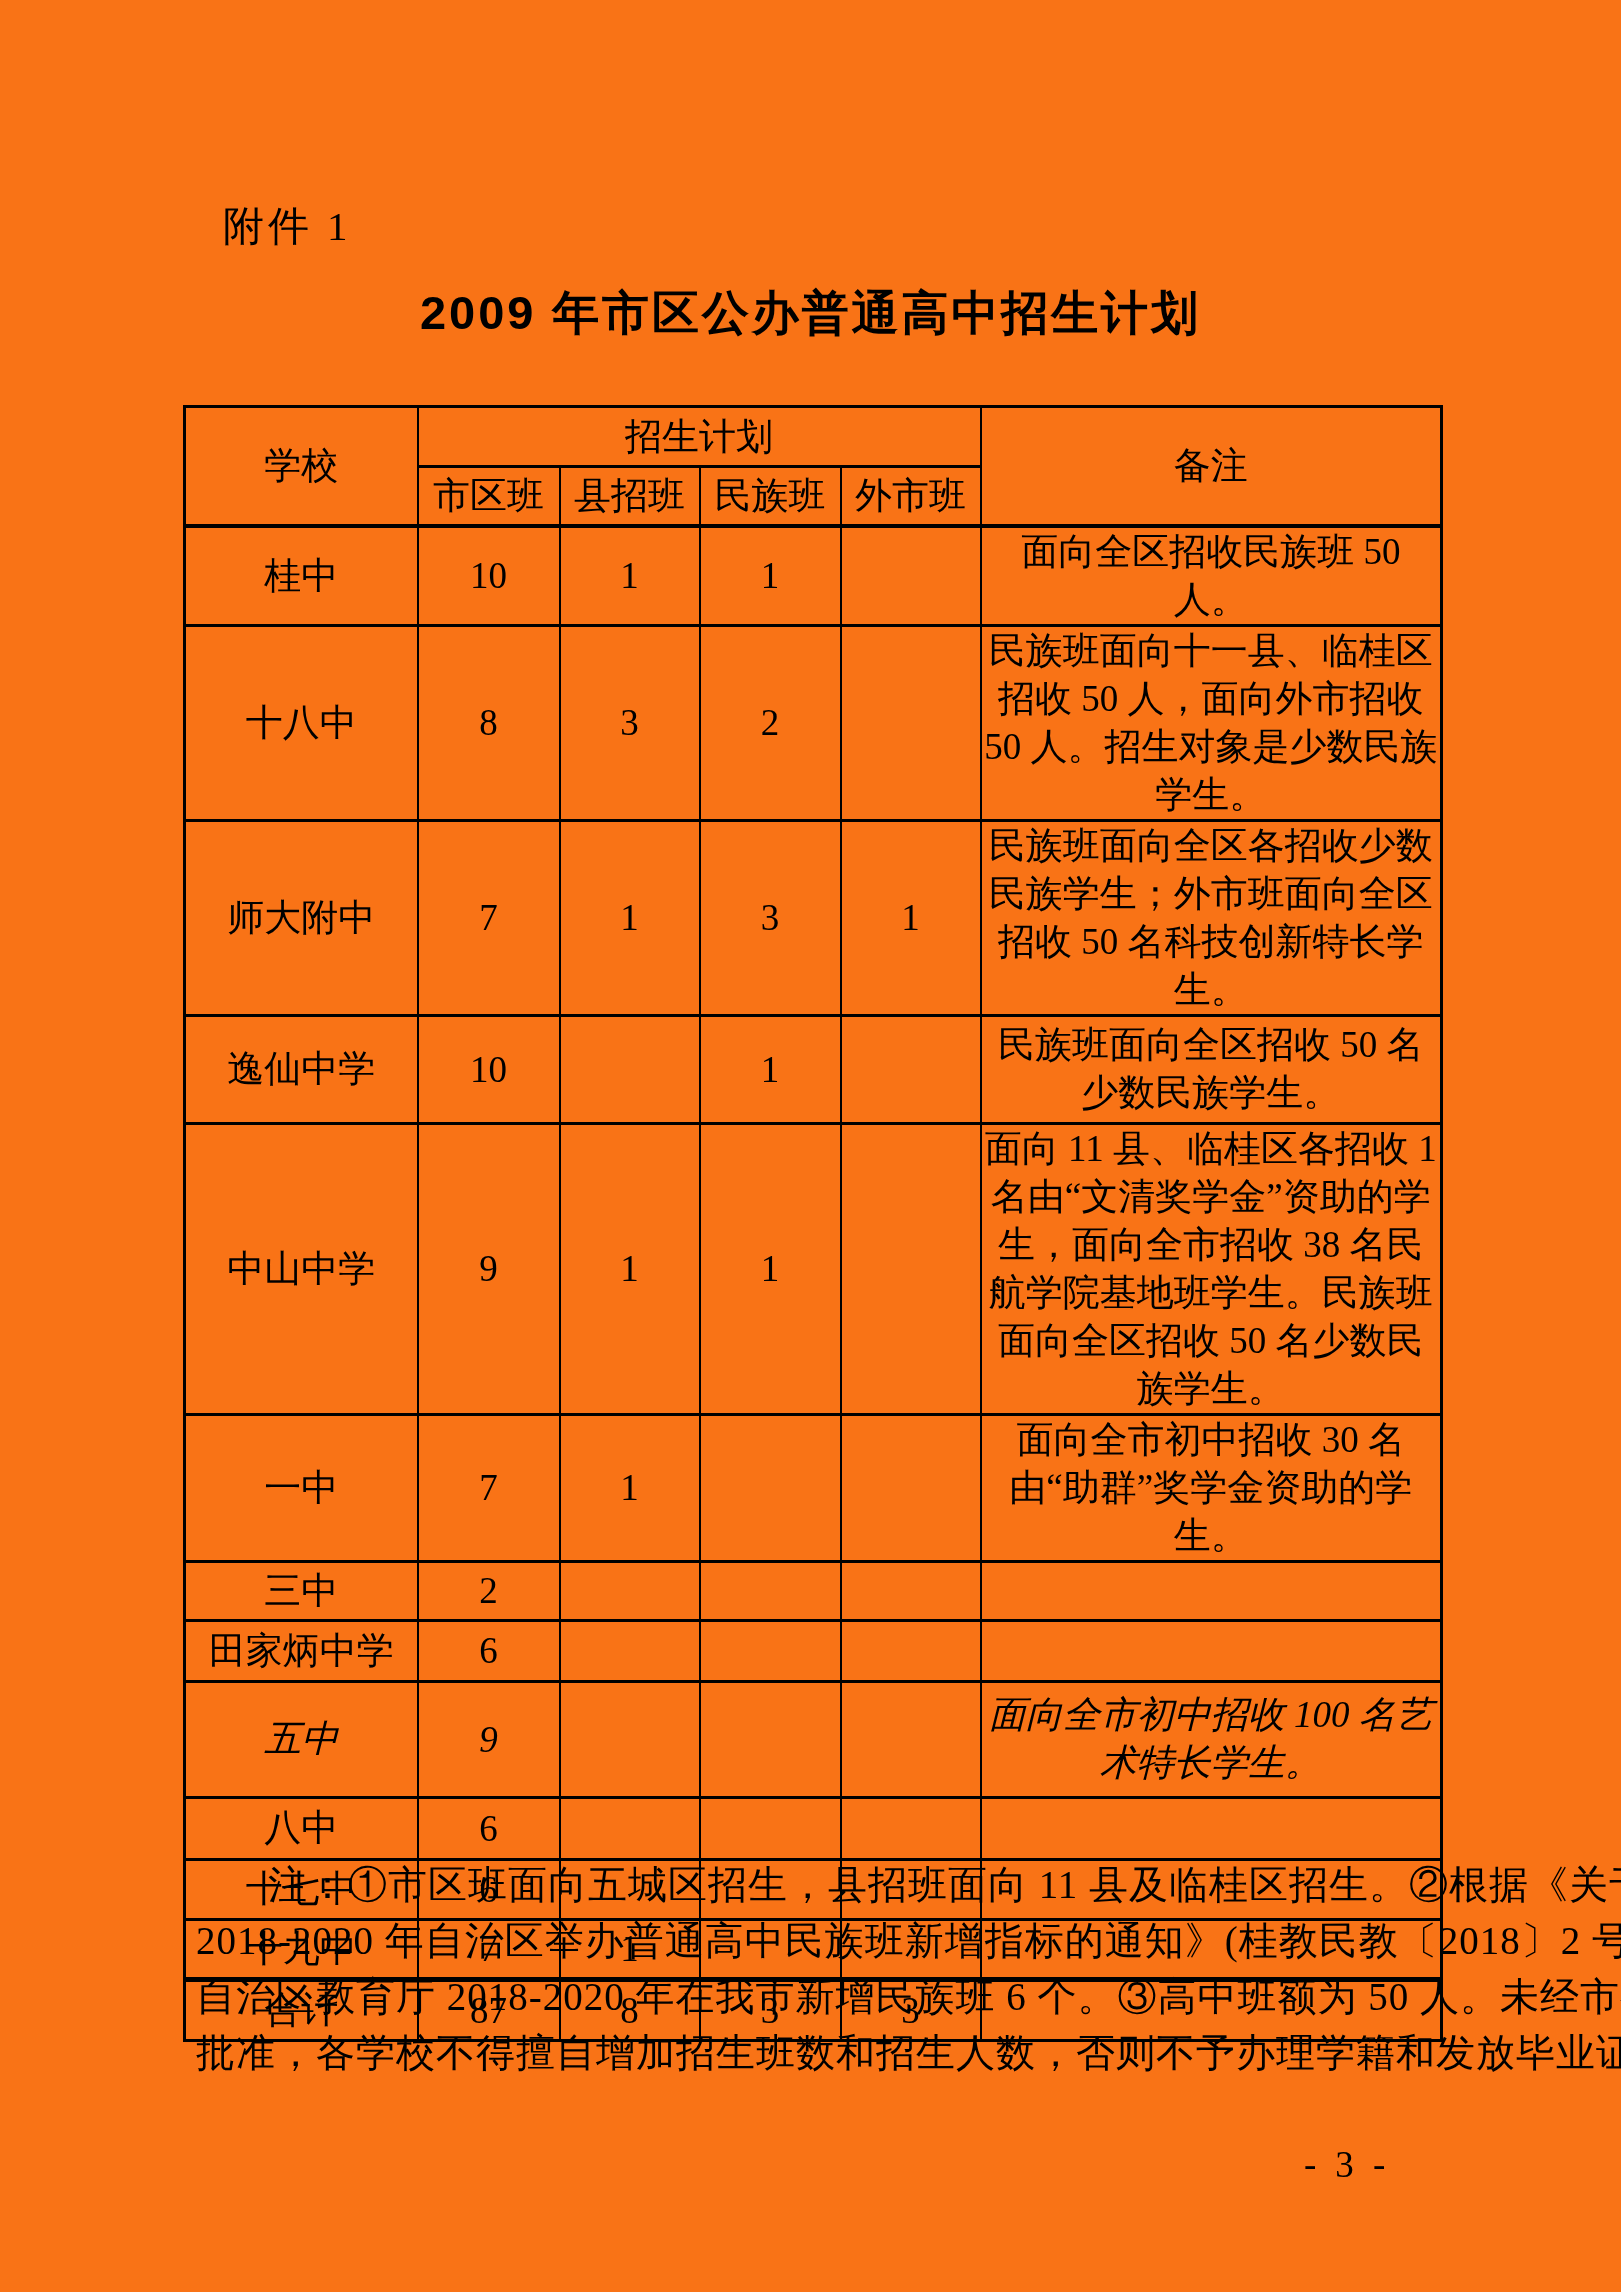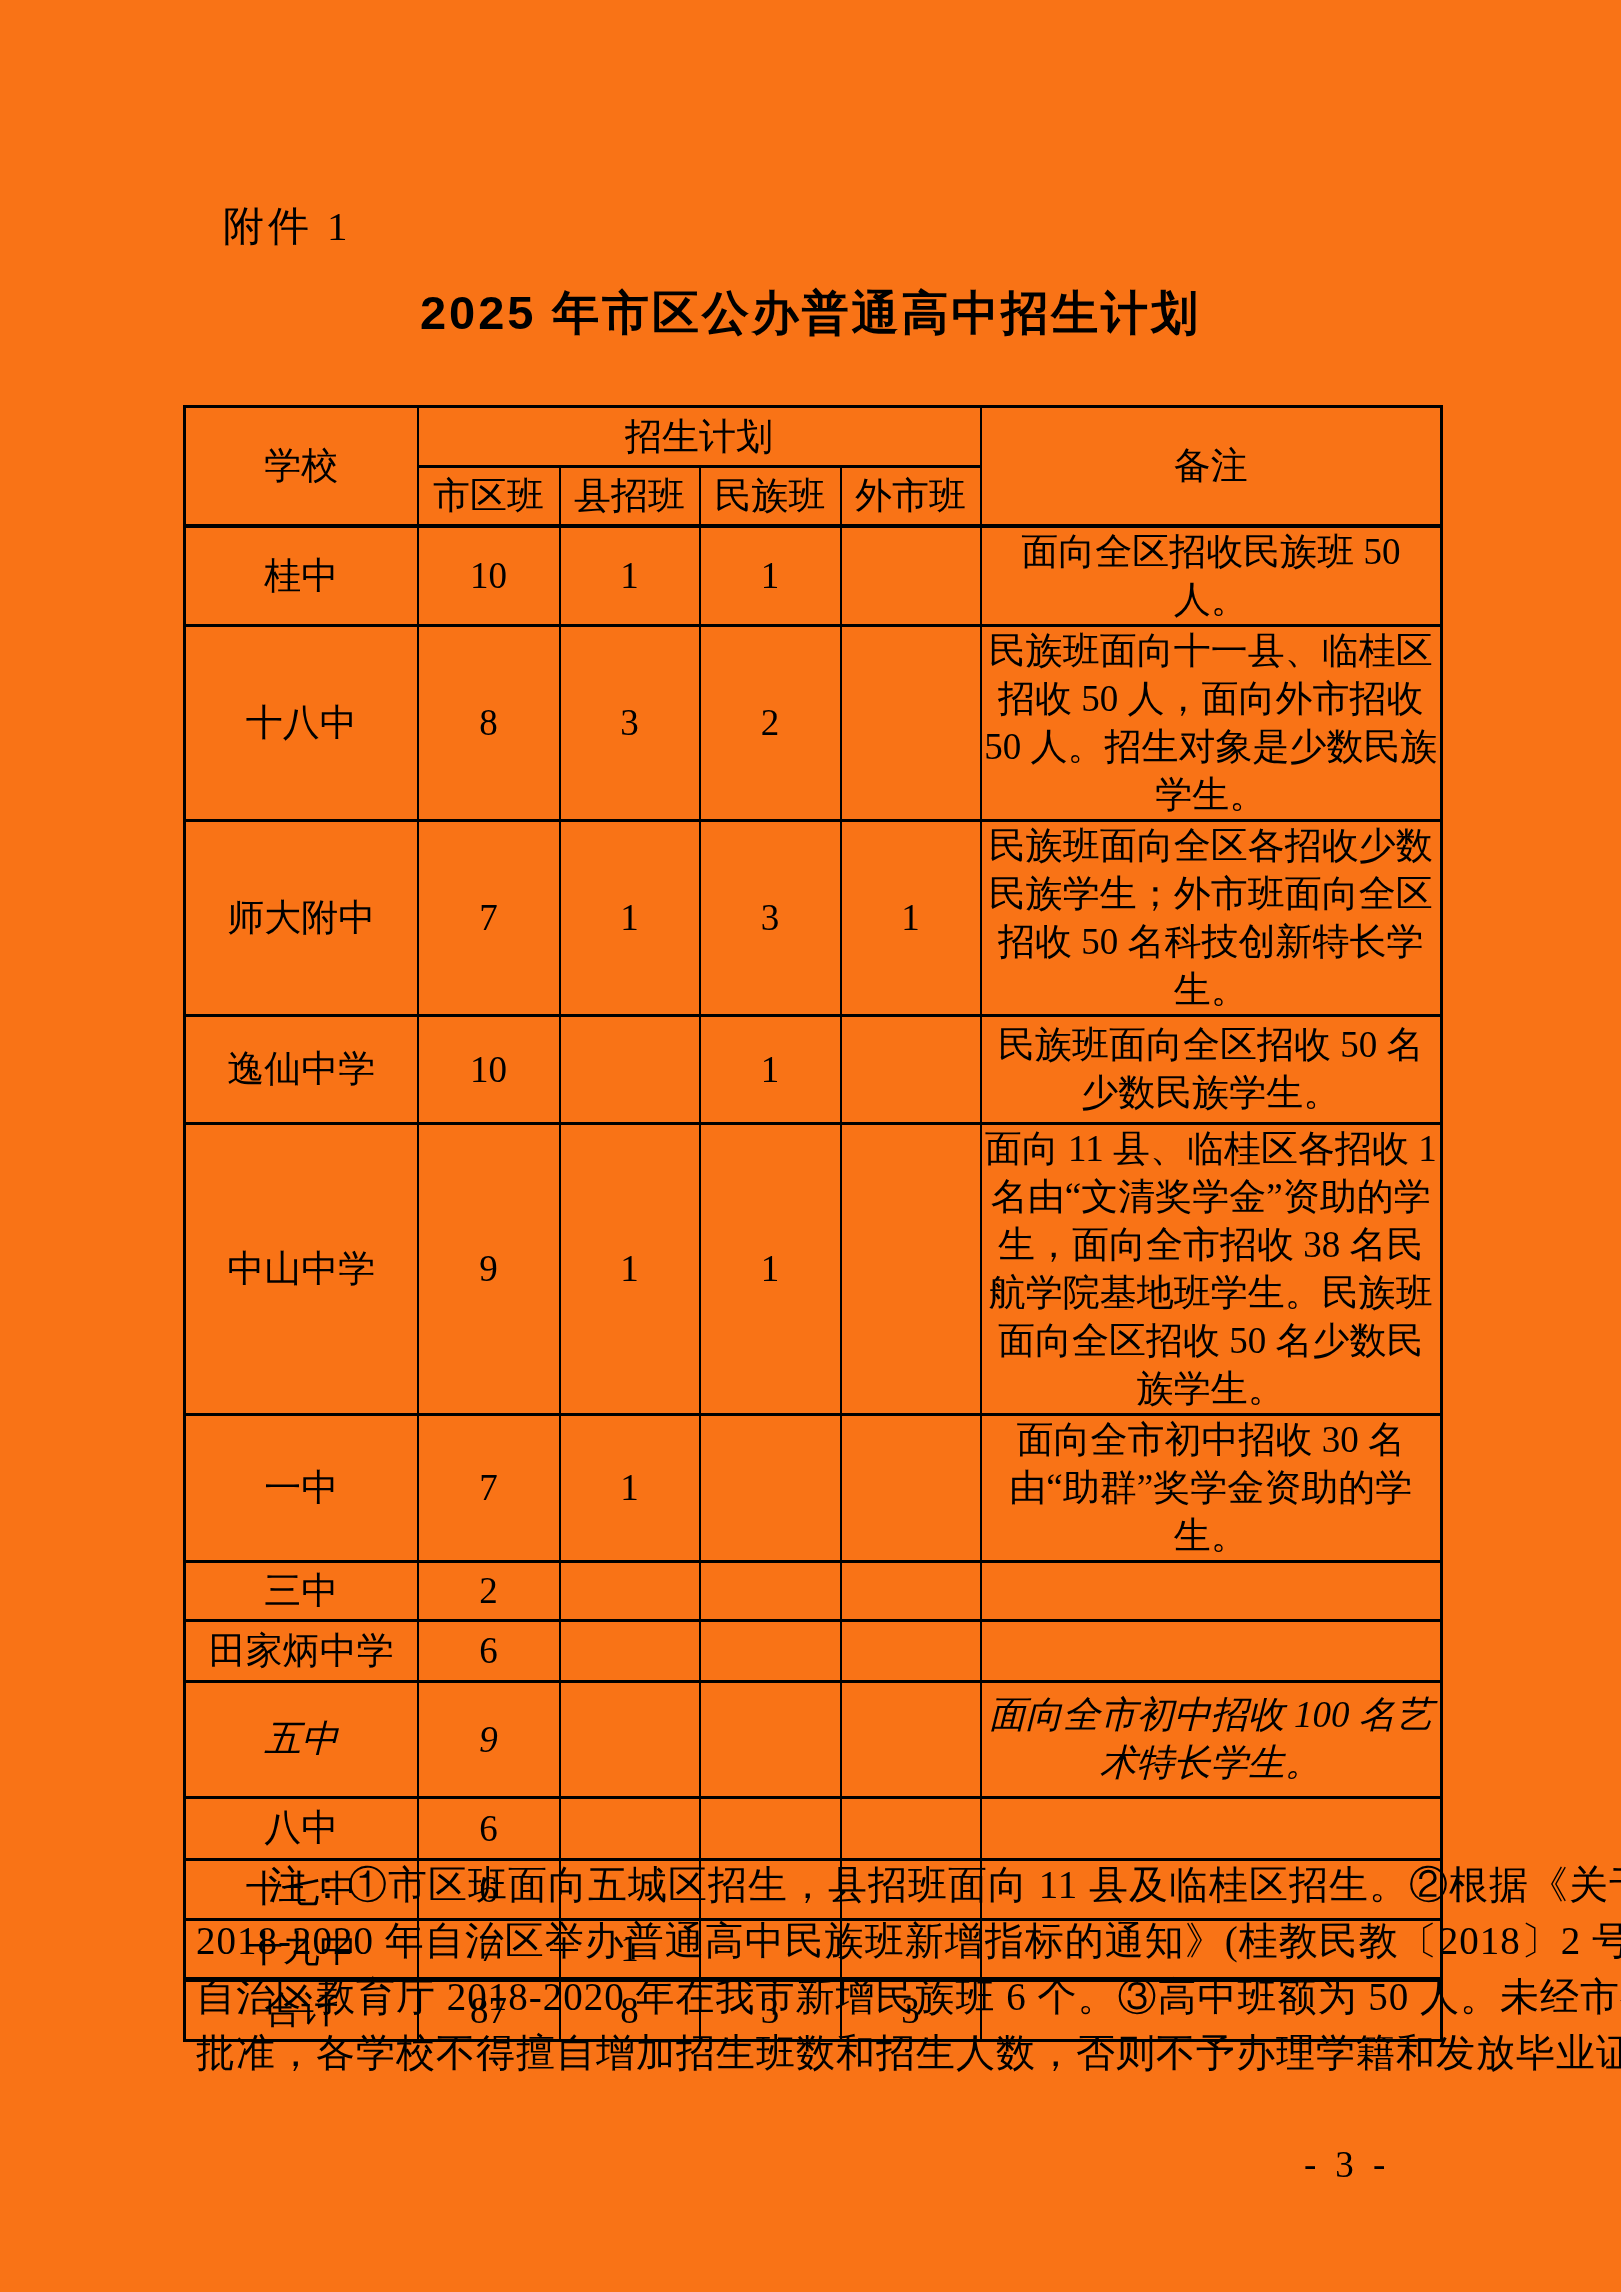--- a/index.html
+++ b/index.html
@@ -85,21 +85,21 @@
     letter-spacing: 4.9px;
   }
 </style>
 </head>
 <body>
 
 <div class="page">
 
   <div class="attachment-label">附件 1</div>
 
-  <h1 class="doc-title">2025 年市区公办普通高中招生计划</h1>
+  <h1 class="doc-title">2009 年市区公办普通高中招生计划</h1>
 
   <table class="enroll">
     <colgroup>
       <col style="width:233px">
       <col style="width:142px">
       <col style="width:140px">
       <col style="width:141px">
       <col style="width:140px">
       <col style="width:461px">
     </colgroup>

